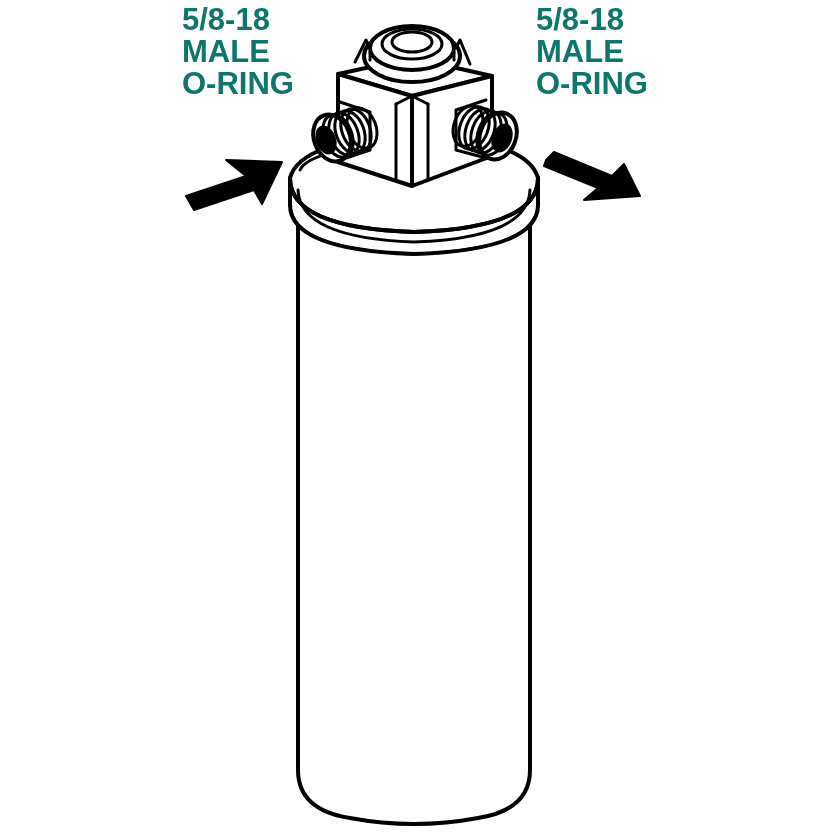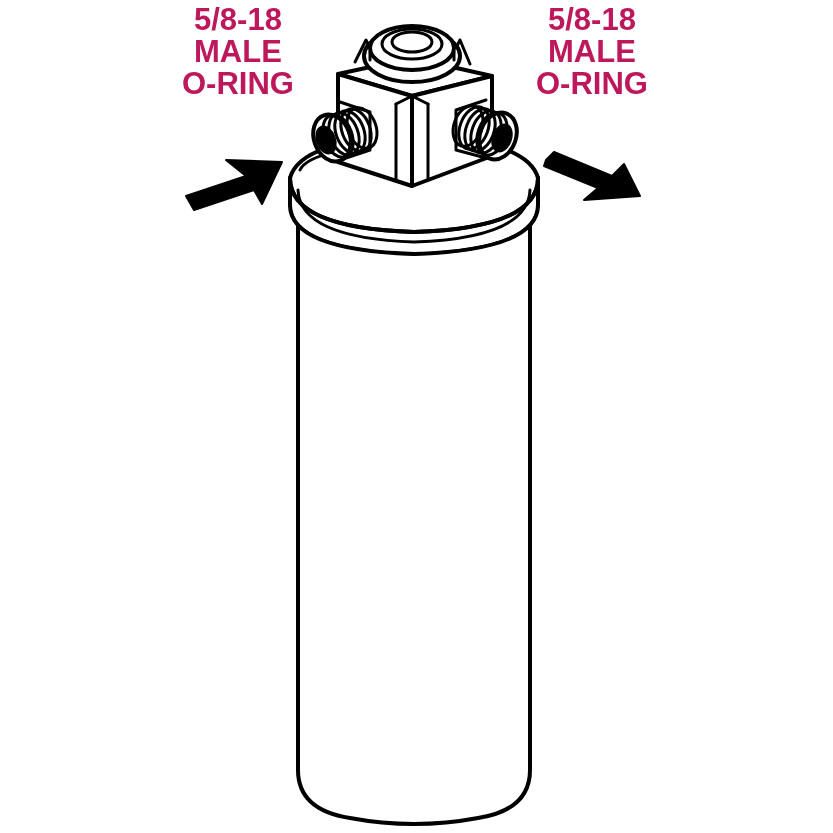--- a/index.html
+++ b/index.html
@@ -3,23 +3,22 @@
   <meta charset="utf-8">
   <style>
     html, body { margin: 0; padding: 0; background: #ffffff; }
     body { width: 833px; height: 833px; position: relative; overflow: hidden; }
     .label {
       position: absolute;
       font-family: "Liberation Sans", sans-serif;
       font-weight: bold;
       font-size: 31px;
       line-height: 32px;
-      color: #be185d;
+      color: #0f766e;
       letter-spacing: 0px;
-      text-align: center;
     }
     .label span { display: block; }
     #label-left { left: 182px; top: 4px; }
     #label-right { left: 536px; top: 4px; }
     svg.drawing { position: absolute; left: 0; top: 0; }
   </style>
 </head>
 <body>
 
 <div class="label" id="label-left">

